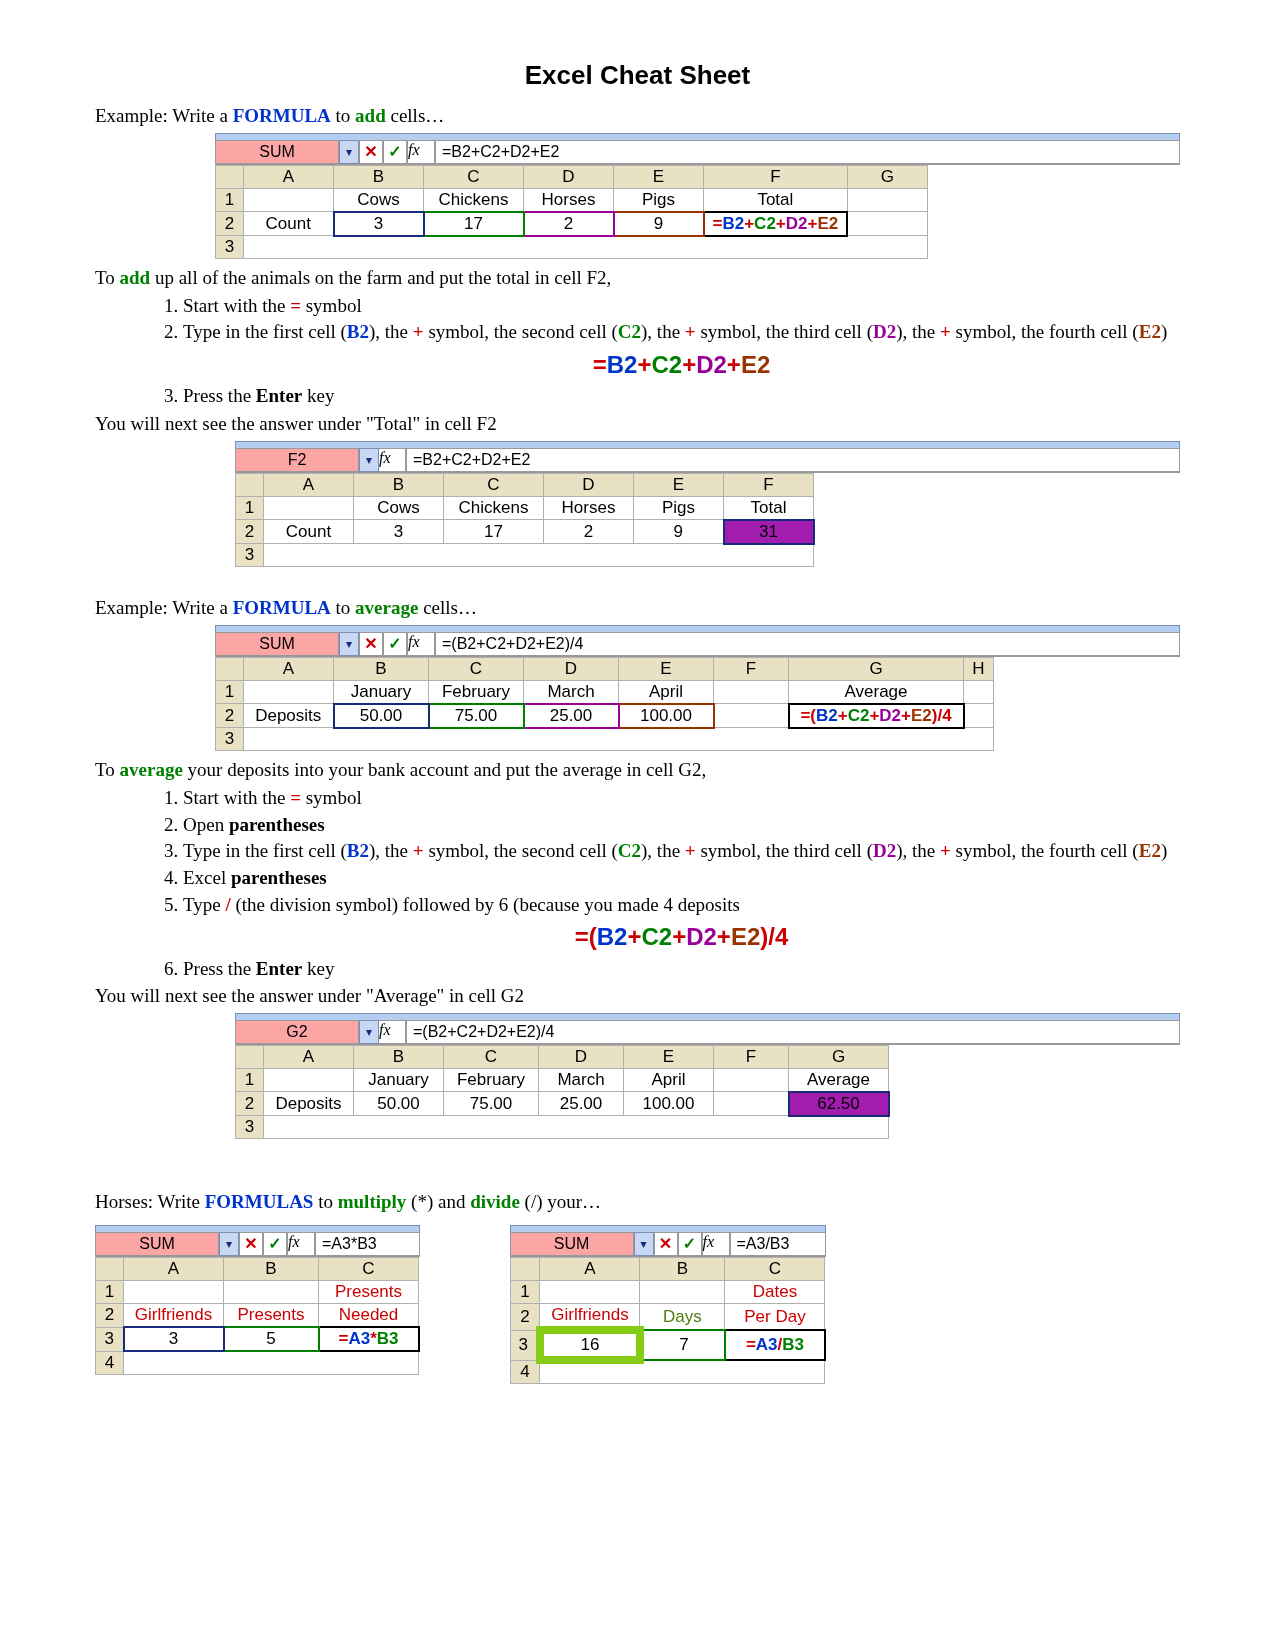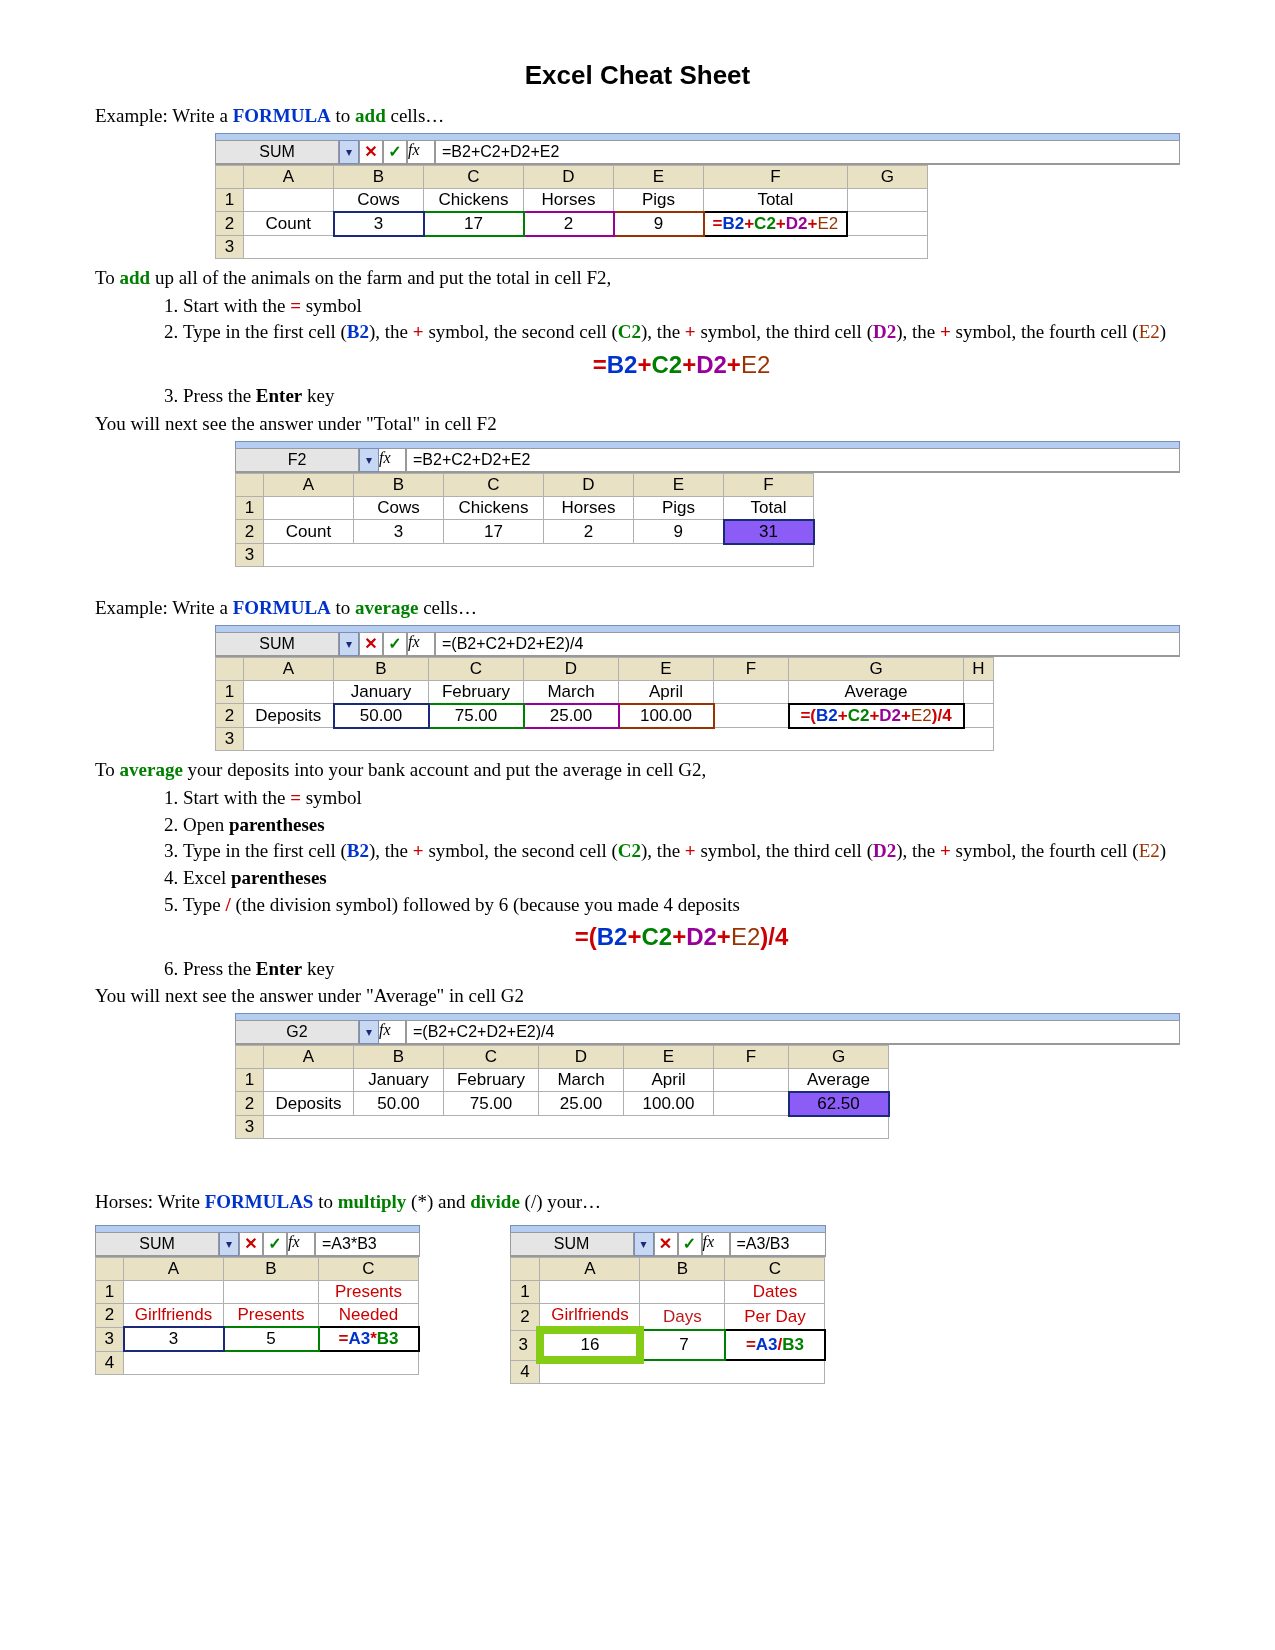--- a/index.html
+++ b/index.html
@@ -20,21 +20,21 @@
     margin: 0 0 12px 0;
   }
   p { margin: 0 0 2px 0; line-height: 1.35; }
   ol { margin: 2px 0 2px 60px; padding-left: 28px; }
   ol li { line-height: 1.35; margin-bottom: 1px; }
   .bold { font-weight: bold; }
   .c-blue   { color: #0033cc; font-weight: bold; }
   .c-green  { color: #008000; font-weight: bold; }
   .c-red    { color: #cc0000; font-weight: bold; }
   .c-purple { color: #990099; font-weight: bold; }
-  .c-dred   { color: #993300; font-weight: normal; }
+  .c-dred   { color: #993300; font-weight: bold; }
   .formula-big {
     font-family: Arial, Helvetica, sans-serif;
     font-size: 24px;
     font-weight: bold;
     text-align: center;
     margin: 4px auto 2px auto;
   }
 
   
   .sheet {
@@ -54,40 +54,40 @@
   }
   .sheet th {
     background: #e8e1c4;
     font-weight: normal;
   }
   .rowhdr {
     background: #e8e1c4;
     width: 28px;
   }
   .orange { background: #f5b950; }
-  .hl-yellow { background: #8b5cf6; border: 2px solid #1a2a7a !important; margin-top: 24px; }
+  .hl-yellow { background: #a21caf; border: 2px solid #1a2a7a !important; margin-top: 24px; }
   .sel-dark { border: 2px solid #000 !important; }
   .txt-right { text-align: right; }
   .txt-left  { text-align: left; }
 
   .sheet-wrap { margin: 4px 0 6px 120px; }
   .sheet-wrap-indent2 { margin: 4px 0 6px 140px; }
   .sheet-wrap-small { margin: 4px 0 6px 0; }
 
   
   .fbar {
     display: flex;
     align-items: stretch;
     font-family: Arial, Helvetica, sans-serif;
     font-size: 16px;
     border-bottom: 1px solid #999;
   }
   .fbar .name {
     width: 110px;
-    background: #e5e5e5;
+    background: #fca5a5;
     border: 1px solid #999;
     text-align: center;
     padding: 2px 6px;
   }
   .fbar .drop {
     width: 18px;
     background: #c8d7f2;
     border: 1px solid #7a8db5;
     color: #1a2a7a;
     text-align: center;
@@ -457,21 +457,21 @@
       </tr>
       <tr>
         <th class="rowhdr">1</th>
         <td></td>
             <td></td>
         <td style="color:#cc0000">Dates</td>
       </tr>
       <tr>
         <th class="rowhdr">2</th>
         <td style="color:#cc0000">Girlfriends</td>
-        <td style="color:#b91c1c">Days</td>
+        <td style="color:#4d7c0f">Days</td>
         <td style="color:#cc0000">Per Day</td>
       </tr>
       <tr>
         <th class="rowhdr orange">3</th>
         <td style="border:8px solid #84cc16">16</td>
         <td style="border:2px solid #008000">7</td>
         <td class="sel-dark txt-left">
           <span class="c-red">=</span><span class="c-blue">A3</span><span class="c-red">/</span><span class="c-green">B3</span>
         </td>
       </tr>

